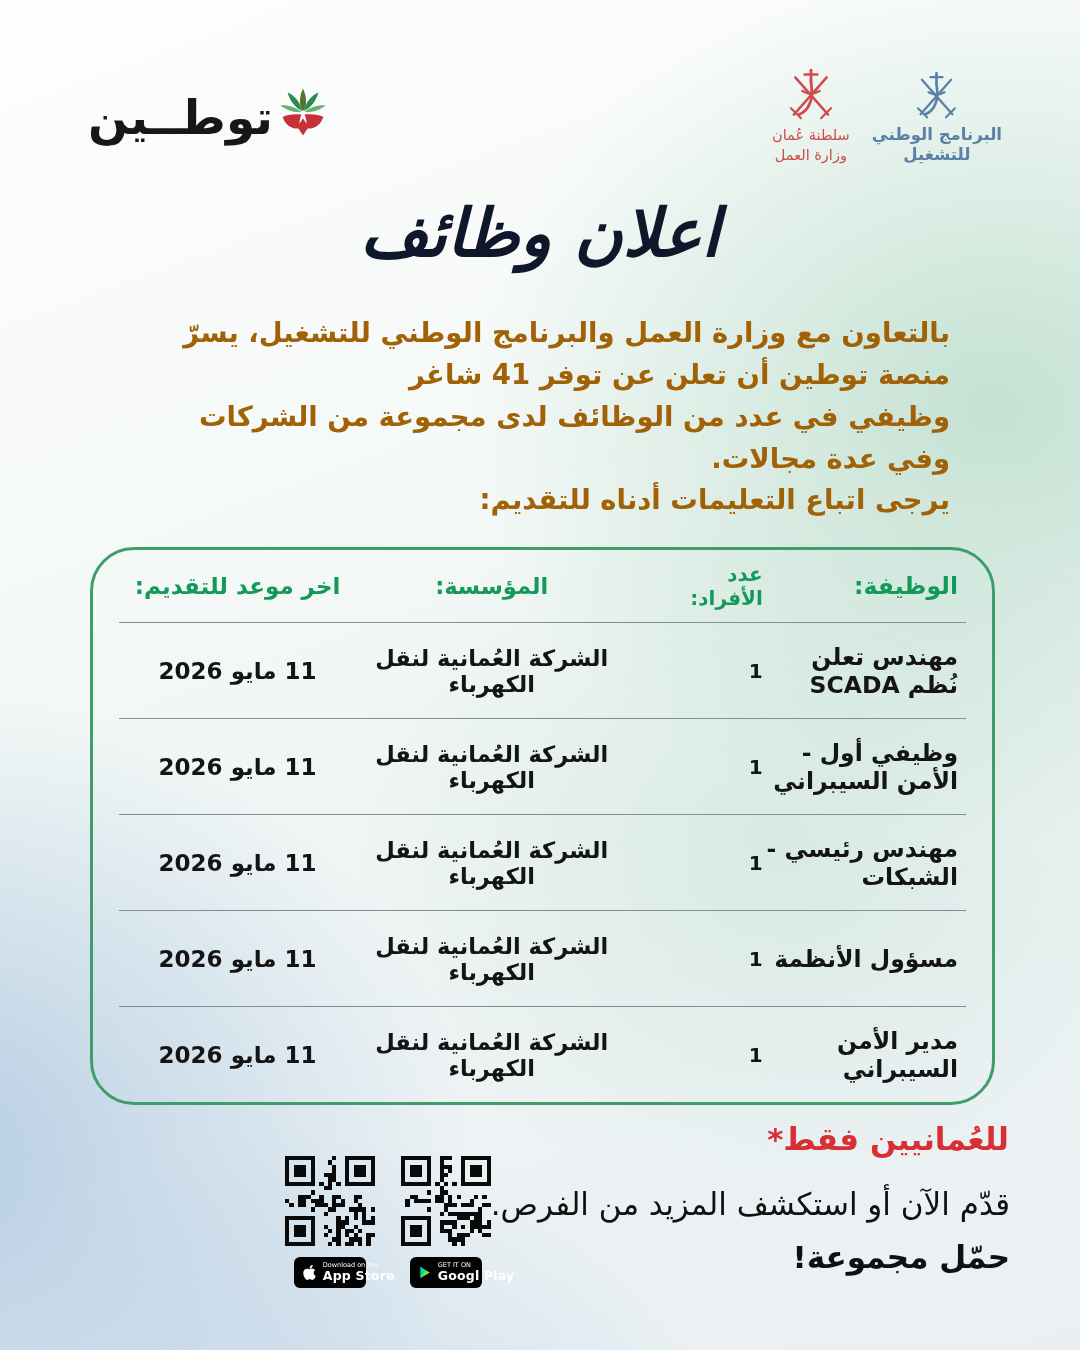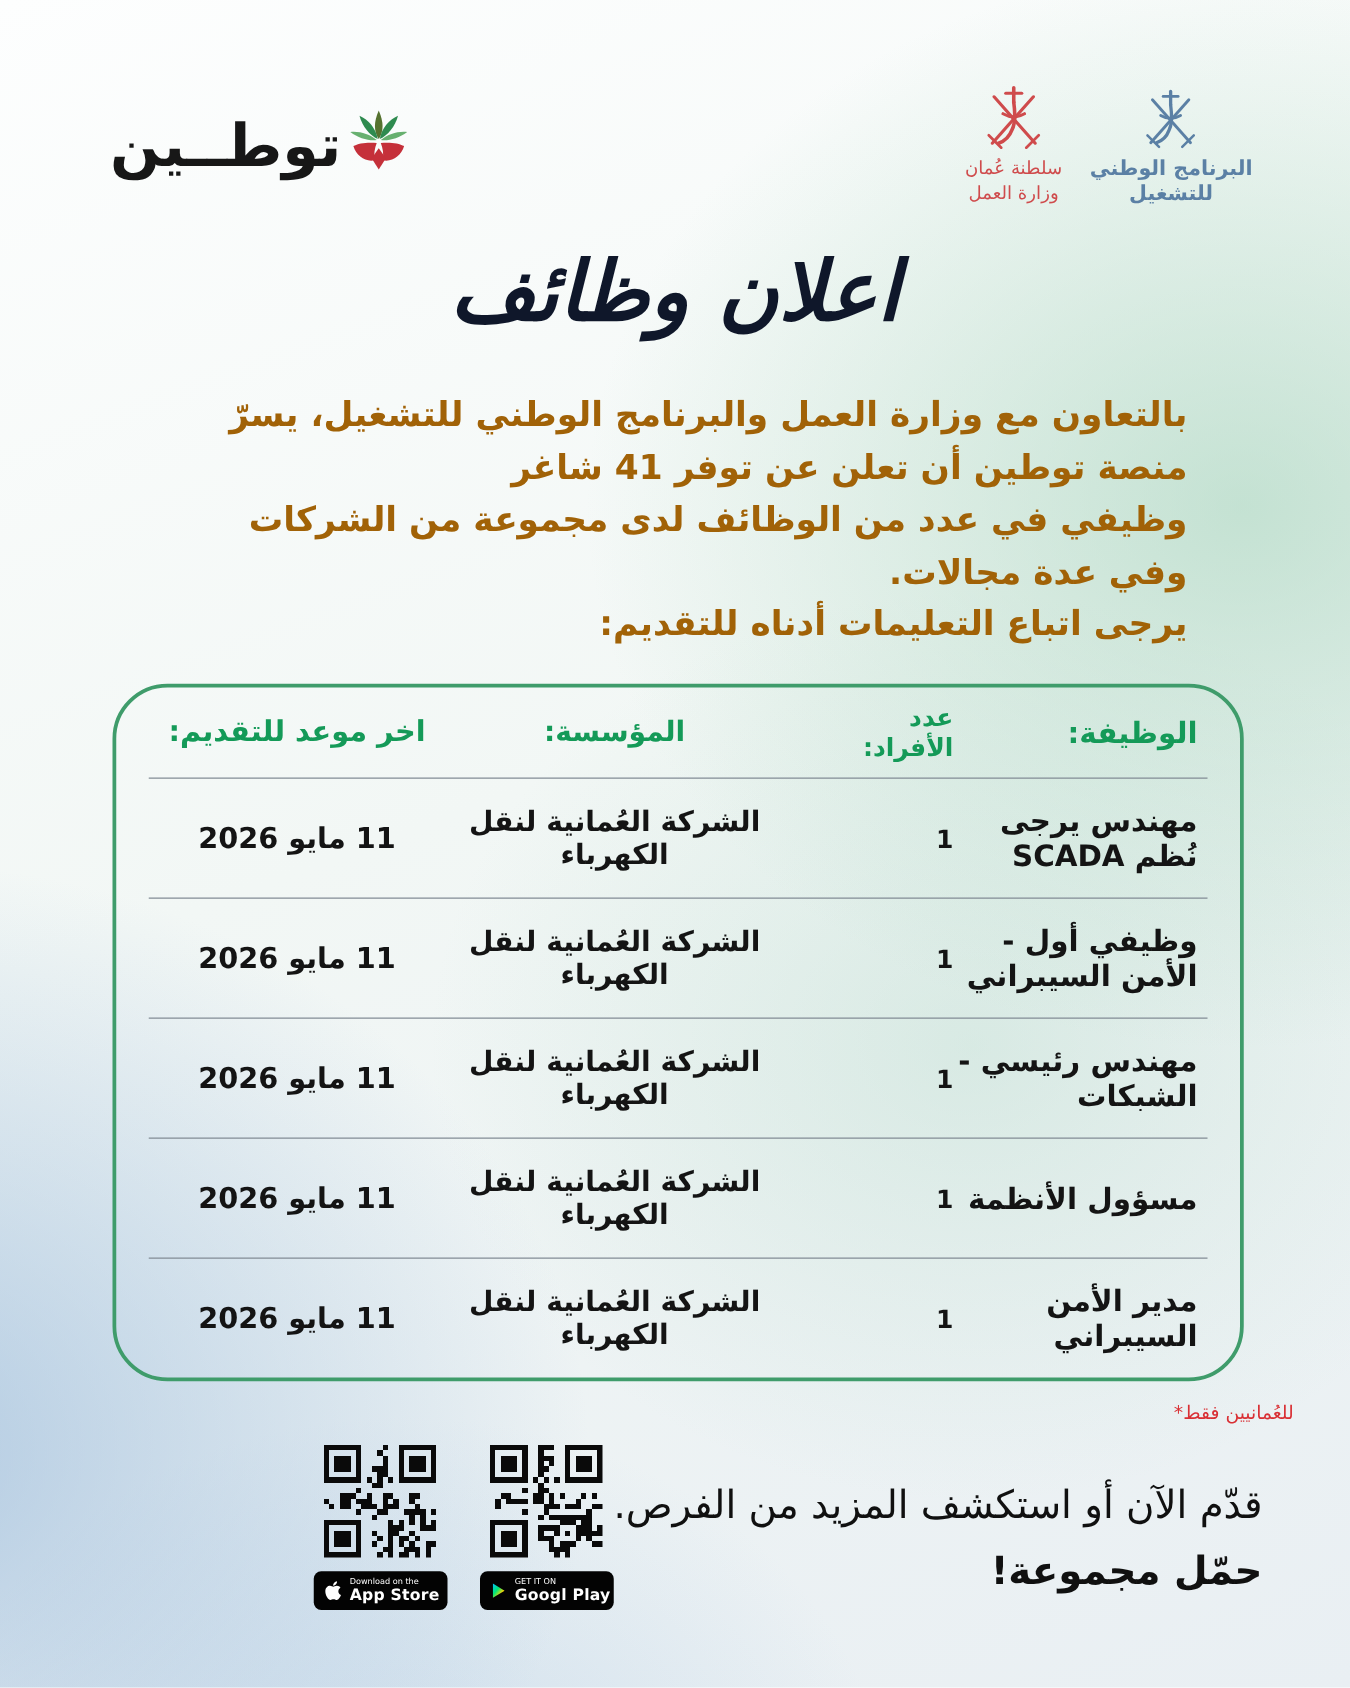--- a/index.html
+++ b/index.html
@@ -37,29 +37,29 @@
   }
   .thead,.trow{
     display:grid;grid-template-columns:24% 16% 32% 28%;align-items:center;
   }
   .thead{height:72px;color:var(--green);font-weight:bold;font-size:25px;}
   .trow{height:95px;border-top:1.6px solid #828c95;font-weight:bold;color:#141414;}
   .c-job{text-align:start;padding-inline-start:8px;font-size:23.5px;}
   .c-count{text-align:right;font-size:20px;margin-left:48px;}
   .c-org{text-align:center;font-size:22.5px;}
   .c-date{text-align:center;font-size:23px;}
-  .note{margin:16px 45px 0;font-size:15px;font-weight:normal;color:var(--red);}
+  .note{margin:16px 71px 0;font-size:31px;font-weight:bold;color:var(--red);}
   .footer{position:absolute;top:1156px;left:62px;right:70px;display:flex;justify-content:flex-start;align-items:flex-start;}
   .cta{margin-top:22px;text-align:start;font-size:31px;line-height:1.72;color:#101010;}
   .cta-l2{font-weight:bold;}
   .stores{direction:ltr;display:flex;gap:26px;}
   .store-col{display:flex;flex-direction:column;align-items:center;gap:11px;}
   svg.qr{width:90px;height:90px;fill:#0a0a0a;shape-rendering:crispEdges;}
   .badge{
-    direction:ltr;width:107px;height:31px;background:#030303;border-radius:6px;color:#fff;
+    direction:ltr;width:72px;height:31px;background:#030303;border-radius:6px;color:#fff;
     display:flex;align-items:center;gap:6px;padding:0 8px;box-sizing:border-box;
   }
   .badge-txt{display:flex;flex-direction:column;line-height:1.12;white-space:nowrap;}
   .badge-small{font-size:6.5px;}
   .badge-big{font-size:12.5px;font-weight:bold;letter-spacing:.2px;}
   .apple-ic{width:15px;height:17px;flex:0 0 auto;}
   .play-ic{width:14px;height:15px;flex:0 0 auto;}
 </style>
 </head>
 <body>
@@ -124,21 +124,21 @@
 
 <div class="jobs-table">
   <div class="thead">
     <div class="c-job">الوظيفة:</div>
     <div class="c-count">عدد الأفراد:</div>
     <div class="c-org">المؤسسة:</div>
     <div class="c-date">اخر موعد للتقديم:</div>
   </div>
 
   <div class="trow">
-    <div class="c-job">مهندس يرجى نُظم SCADA</div>
+    <div class="c-job">مهندس تعلن نُظم SCADA</div>
     <div class="c-count">1</div>
     <div class="c-org">الشركة العُمانية لنقل الكهرباء</div>
     <div class="c-date">11 مايو 2026</div>
   </div>
   <div class="trow">
     <div class="c-job">وظيفي أول - الأمن السيبراني</div>
     <div class="c-count">1</div>
     <div class="c-org">الشركة العُمانية لنقل الكهرباء</div>
     <div class="c-date">11 مايو 2026</div>
   </div>

